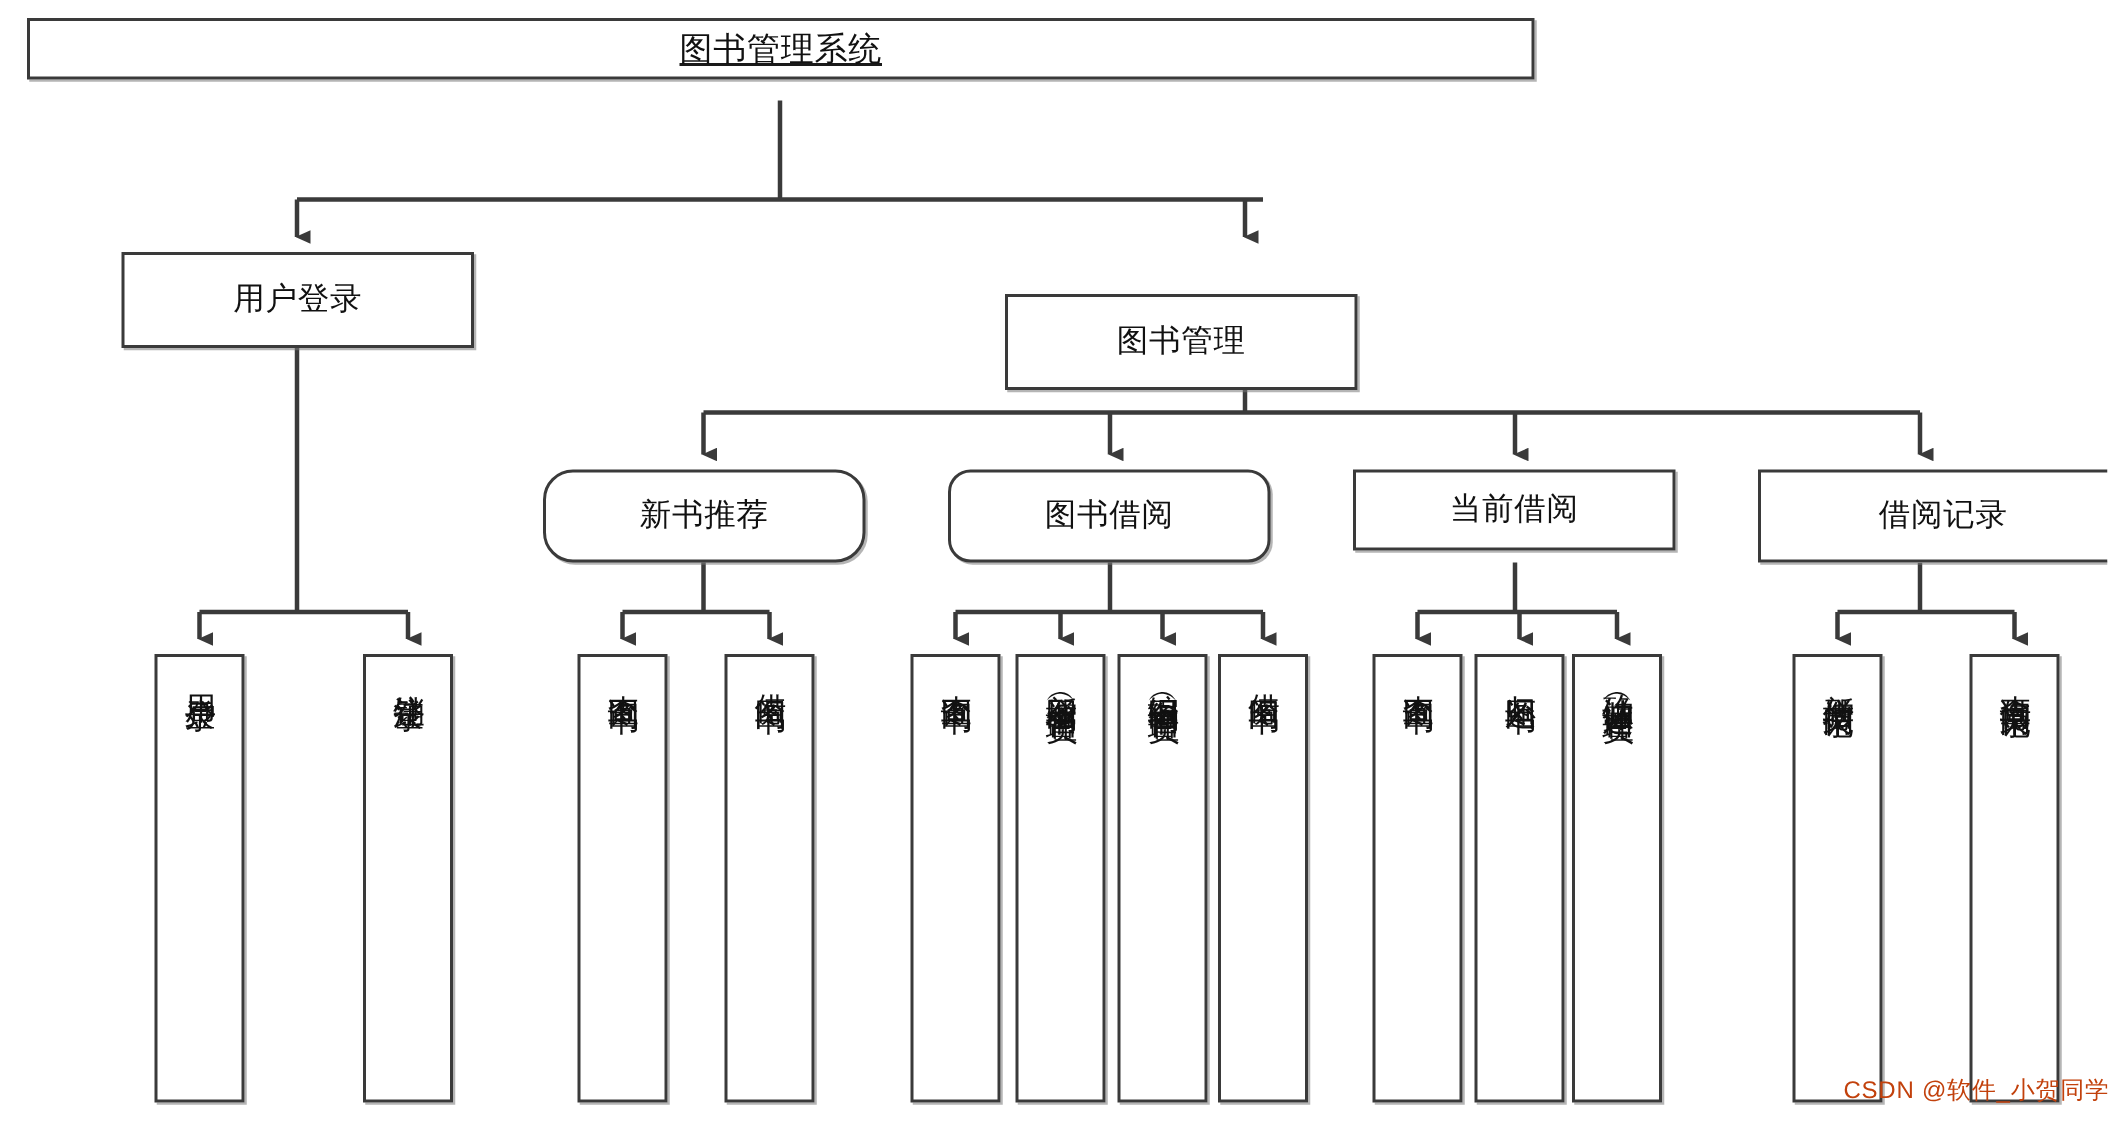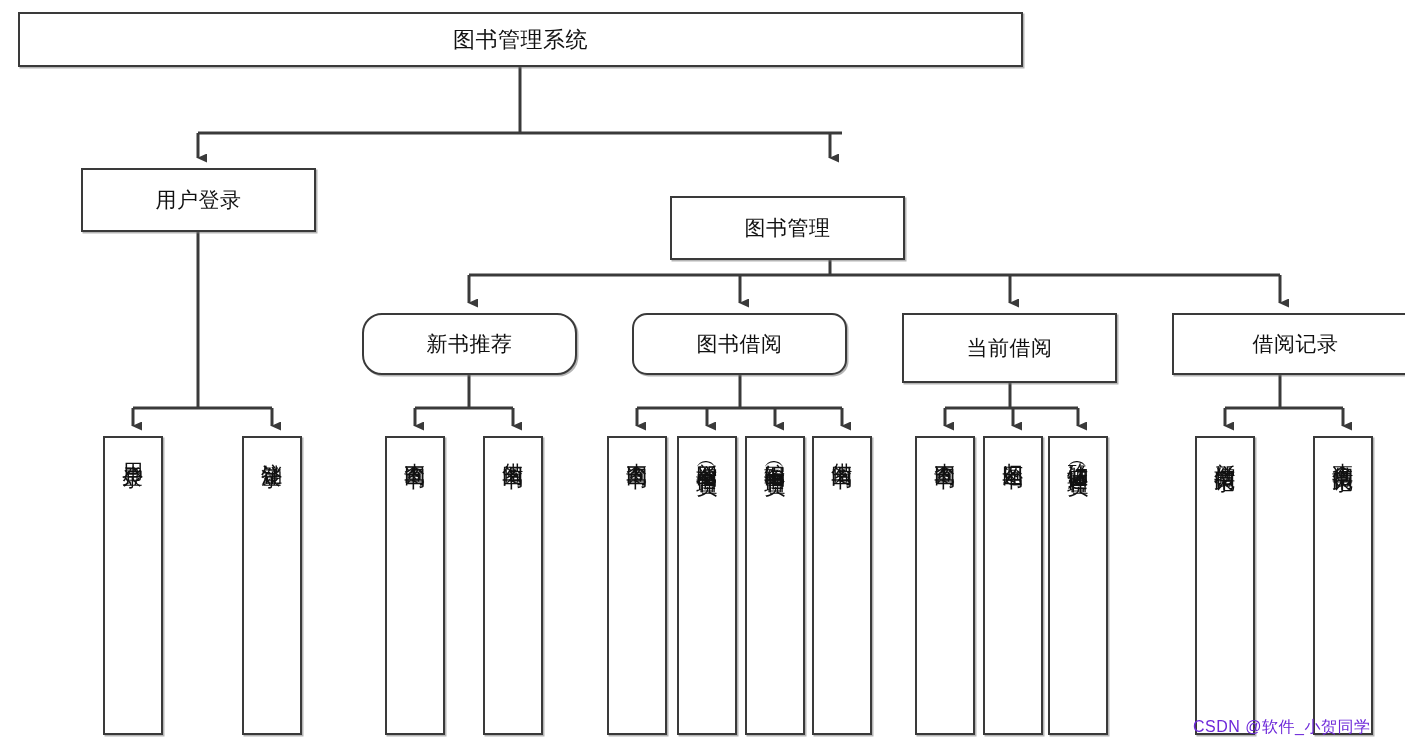--- a/index.html
+++ b/index.html
@@ -61,23 +61,24 @@
     font-size: 21px;
     line-height: 1.02;
     letter-spacing: 2px;
     white-space: nowrap;
     height: auto;
     max-height: 100%;
   }
   .watermark {
     position: absolute;
     font-size: 16px;
-    color: #6d28d9;
+    color: #c2410c;
     white-space: nowrap;
     letter-spacing: 0.5px;
+    margin-left: 36px;
   }
 </style>
 </head>
 <body>
 
 <div id="diagram-root">
 
   <svg class="edges" viewBox="0 0 1405 747" xmlns="http://www.w3.org/2000/svg">
     <defs>
       <marker id="arrow" markerWidth="9" markerHeight="10" refX="4.5" refY="9" orient="auto" markerUnits="userSpaceOnUse">
@@ -121,38 +122,38 @@
       <path d="M1013,408 L1013,426" marker-end="url(#arrow)"></path>
       <path d="M1078,408 L1078,426" marker-end="url(#arrow)"></path>
 
       <path d="M1280,375 L1280,408"></path>
       <path d="M1225,408 L1343,408"></path>
       <path d="M1225,408 L1225,426" marker-end="url(#arrow)"></path>
       <path d="M1343,408 L1343,426" marker-end="url(#arrow)"></path>
     </g>
   </svg>
 
-  <div class="node root" style="left:18px; top:12px; width:1005px; height:55px;">
+  <div class="node root" style="left:18px; top:12px; width:1005px; height:41px;text-decoration:underline;">
     <span class="label">图书管理系统</span>
   </div>
 
   <div class="node" style="left:81px; top:168px; width:235px; height:64px;">
     <span class="label">用户登录</span>
   </div>
   <div class="node" style="left:670px; top:168px; width:235px; height:64px;margin-top:28px;">
     <span class="label">图书管理</span>
   </div>
 
   <div class="node" style="left:362px; top:313px; width:215px; height:62px;border-radius:20px;">
     <span class="label">新书推荐</span>
   </div>
   <div class="node" style="left:632px; top:313px; width:215px; height:62px;border-radius:15px;">
     <span class="label">图书借阅</span>
   </div>
-  <div class="node" style="left:902px; top:313px; width:215px; height:70px;">
+  <div class="node" style="left:902px; top:313px; width:215px; height:54px;">
     <span class="label">当前借阅</span>
   </div>
   <div class="node" style="left:1172px; top:313px; width:247px; height:62px;">
     <span class="label">借阅记录</span>
   </div>
 
   <div class="node leaf" style="left:103px; top:436px; width:60px; height:299px;">
     <span class="label">用户登录</span>
   </div>
   <div class="node leaf" style="left:242px; top:436px; width:60px; height:299px;">

